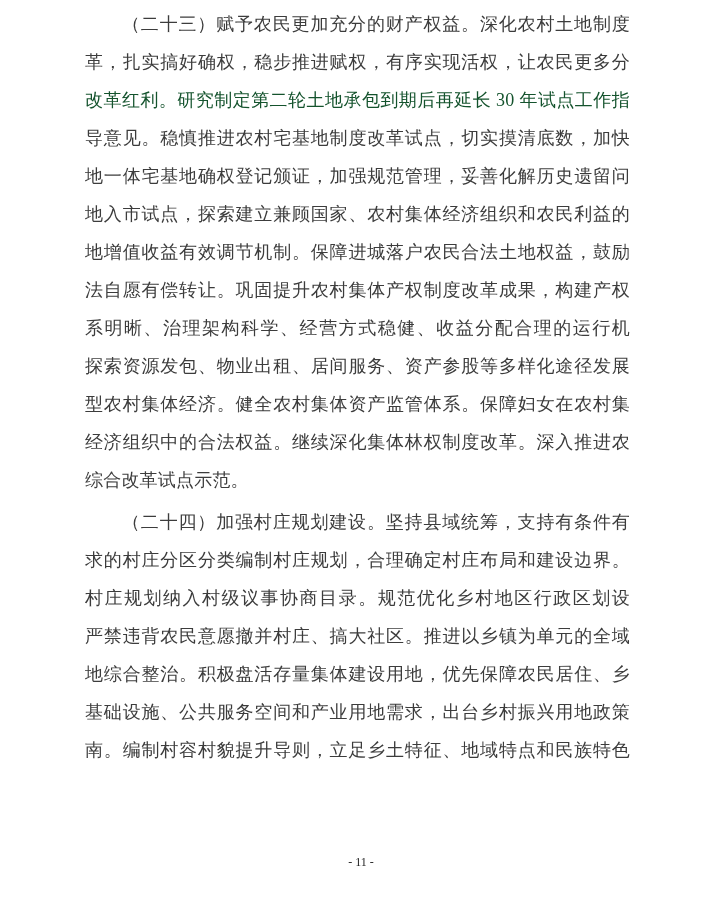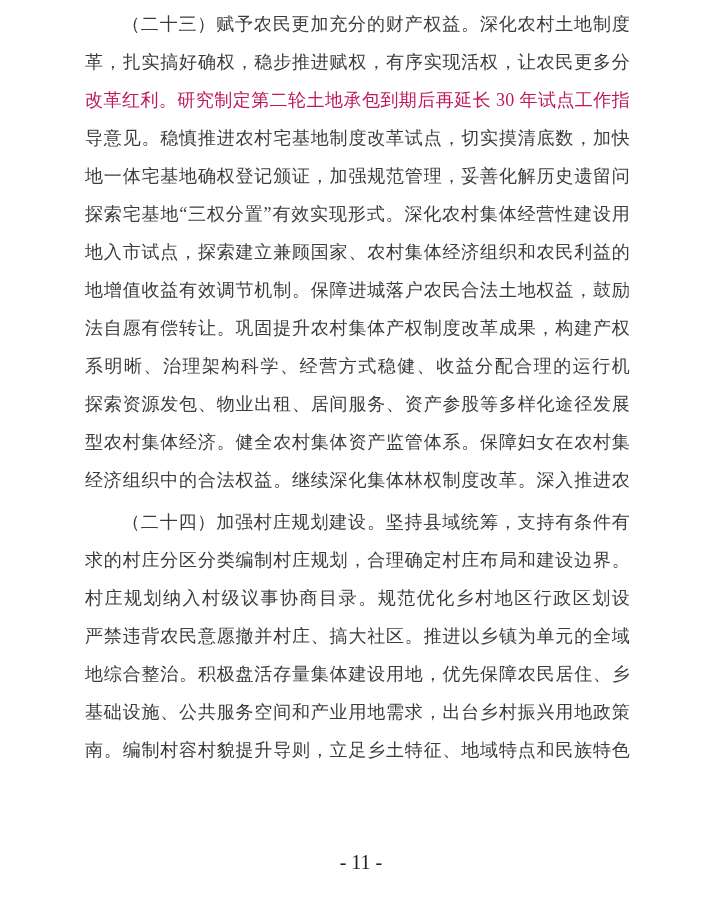--- a/index.html
+++ b/index.html
@@ -44,45 +44,45 @@
     color: #222222;
     letter-spacing: 0.5px;
   }
   .para-24 { margin-top: 4px; }
   .footer {
     position: absolute;
     left: 0;
     right: 0;
     top: 850px;
     text-align: center;
-    font-size: 20px;
+    font-size: 12px;
     line-height: 24px;
     color: #1f1f1f;
     font-family: "Liberation Serif", "DejaVu Serif", serif;
   }
 </style>
 </head>
 <body style="background: rgb(255, 255, 255);">
 
 <div class="page">
   <main class="content" id="doc-body">
       <div class="paragraph ">
         <div class="line first-line" style="color: rgb(60, 60, 60);">（二十三）赋予农民更加充分的财产权益。深化农村土地制度改</div>
         <div class="line" style="color: rgb(60, 60, 60);">革，扎实搞好确权，稳步推进赋权，有序实现活权，让农民更多分享</div>
-        <div class="line" style="color: #be185d;">改革红利。研究制定第二轮土地承包到期后再延长 30 年试点工作指</div>
+        <div class="line" style="color: #14532d;">改革红利。研究制定第二轮土地承包到期后再延长 30 年试点工作指</div>
         <div class="line" style="color: rgb(60, 60, 60);">导意见。稳慎推进农村宅基地制度改革试点，切实摸清底数，加快房</div>
         <div class="line" style="color: rgb(60, 60, 60);">地一体宅基地确权登记颁证，加强规范管理，妥善化解历史遗留问题，</div>
-        <div class="line" style="color: rgb(60, 60, 60);">探索宅基地“三权分置”有效实现形式。深化农村集体经营性建设用</div>
         <div class="line" style="color: rgb(60, 60, 60);">地入市试点，探索建立兼顾国家、农村集体经济组织和农民利益的土</div>
         <div class="line" style="color: rgb(60, 60, 60);">地增值收益有效调节机制。保障进城落户农民合法土地权益，鼓励依</div>
         <div class="line" style="color: rgb(60, 60, 60);">法自愿有偿转让。巩固提升农村集体产权制度改革成果，构建产权关</div>
         <div class="line" style="color: rgb(60, 60, 60);">系明晰、治理架构科学、经营方式稳健、收益分配合理的运行机制，</div>
         <div class="line" style="color: rgb(60, 60, 60);">探索资源发包、物业出租、居间服务、资产参股等多样化途径发展新</div>
         <div class="line" style="color: rgb(60, 60, 60);">型农村集体经济。健全农村集体资产监管体系。保障妇女在农村集体</div>
         <div class="line" style="color: rgb(60, 60, 60);">经济组织中的合法权益。继续深化集体林权制度改革。深入推进农村</div>
+        <div class="line no-fill" style="color: rgb(60, 60, 60);">综合改革试点示范。</div>
       </div>
       <div class="paragraph para-24">
         <div class="line first-line" style="color: rgb(60, 60, 60);">（二十四）加强村庄规划建设。坚持县域统筹，支持有条件有需</div>
         <div class="line" style="color: rgb(60, 60, 60);">求的村庄分区分类编制村庄规划，合理确定村庄布局和建设边界。将</div>
         <div class="line" style="color: rgb(60, 60, 60);">村庄规划纳入村级议事协商目录。规范优化乡村地区行政区划设置，</div>
         <div class="line" style="color: rgb(60, 60, 60);">严禁违背农民意愿撤并村庄、搞大社区。推进以乡镇为单元的全域土</div>
         <div class="line" style="color: rgb(60, 60, 60);">地综合整治。积极盘活存量集体建设用地，优先保障农民居住、乡村</div>
         <div class="line" style="color: rgb(60, 60, 60);">基础设施、公共服务空间和产业用地需求，出台乡村振兴用地政策指</div>
         <div class="line" style="color: rgb(60, 60, 60);">南。编制村容村貌提升导则，立足乡土特征、地域特点和民族特色提</div>
       </div>

